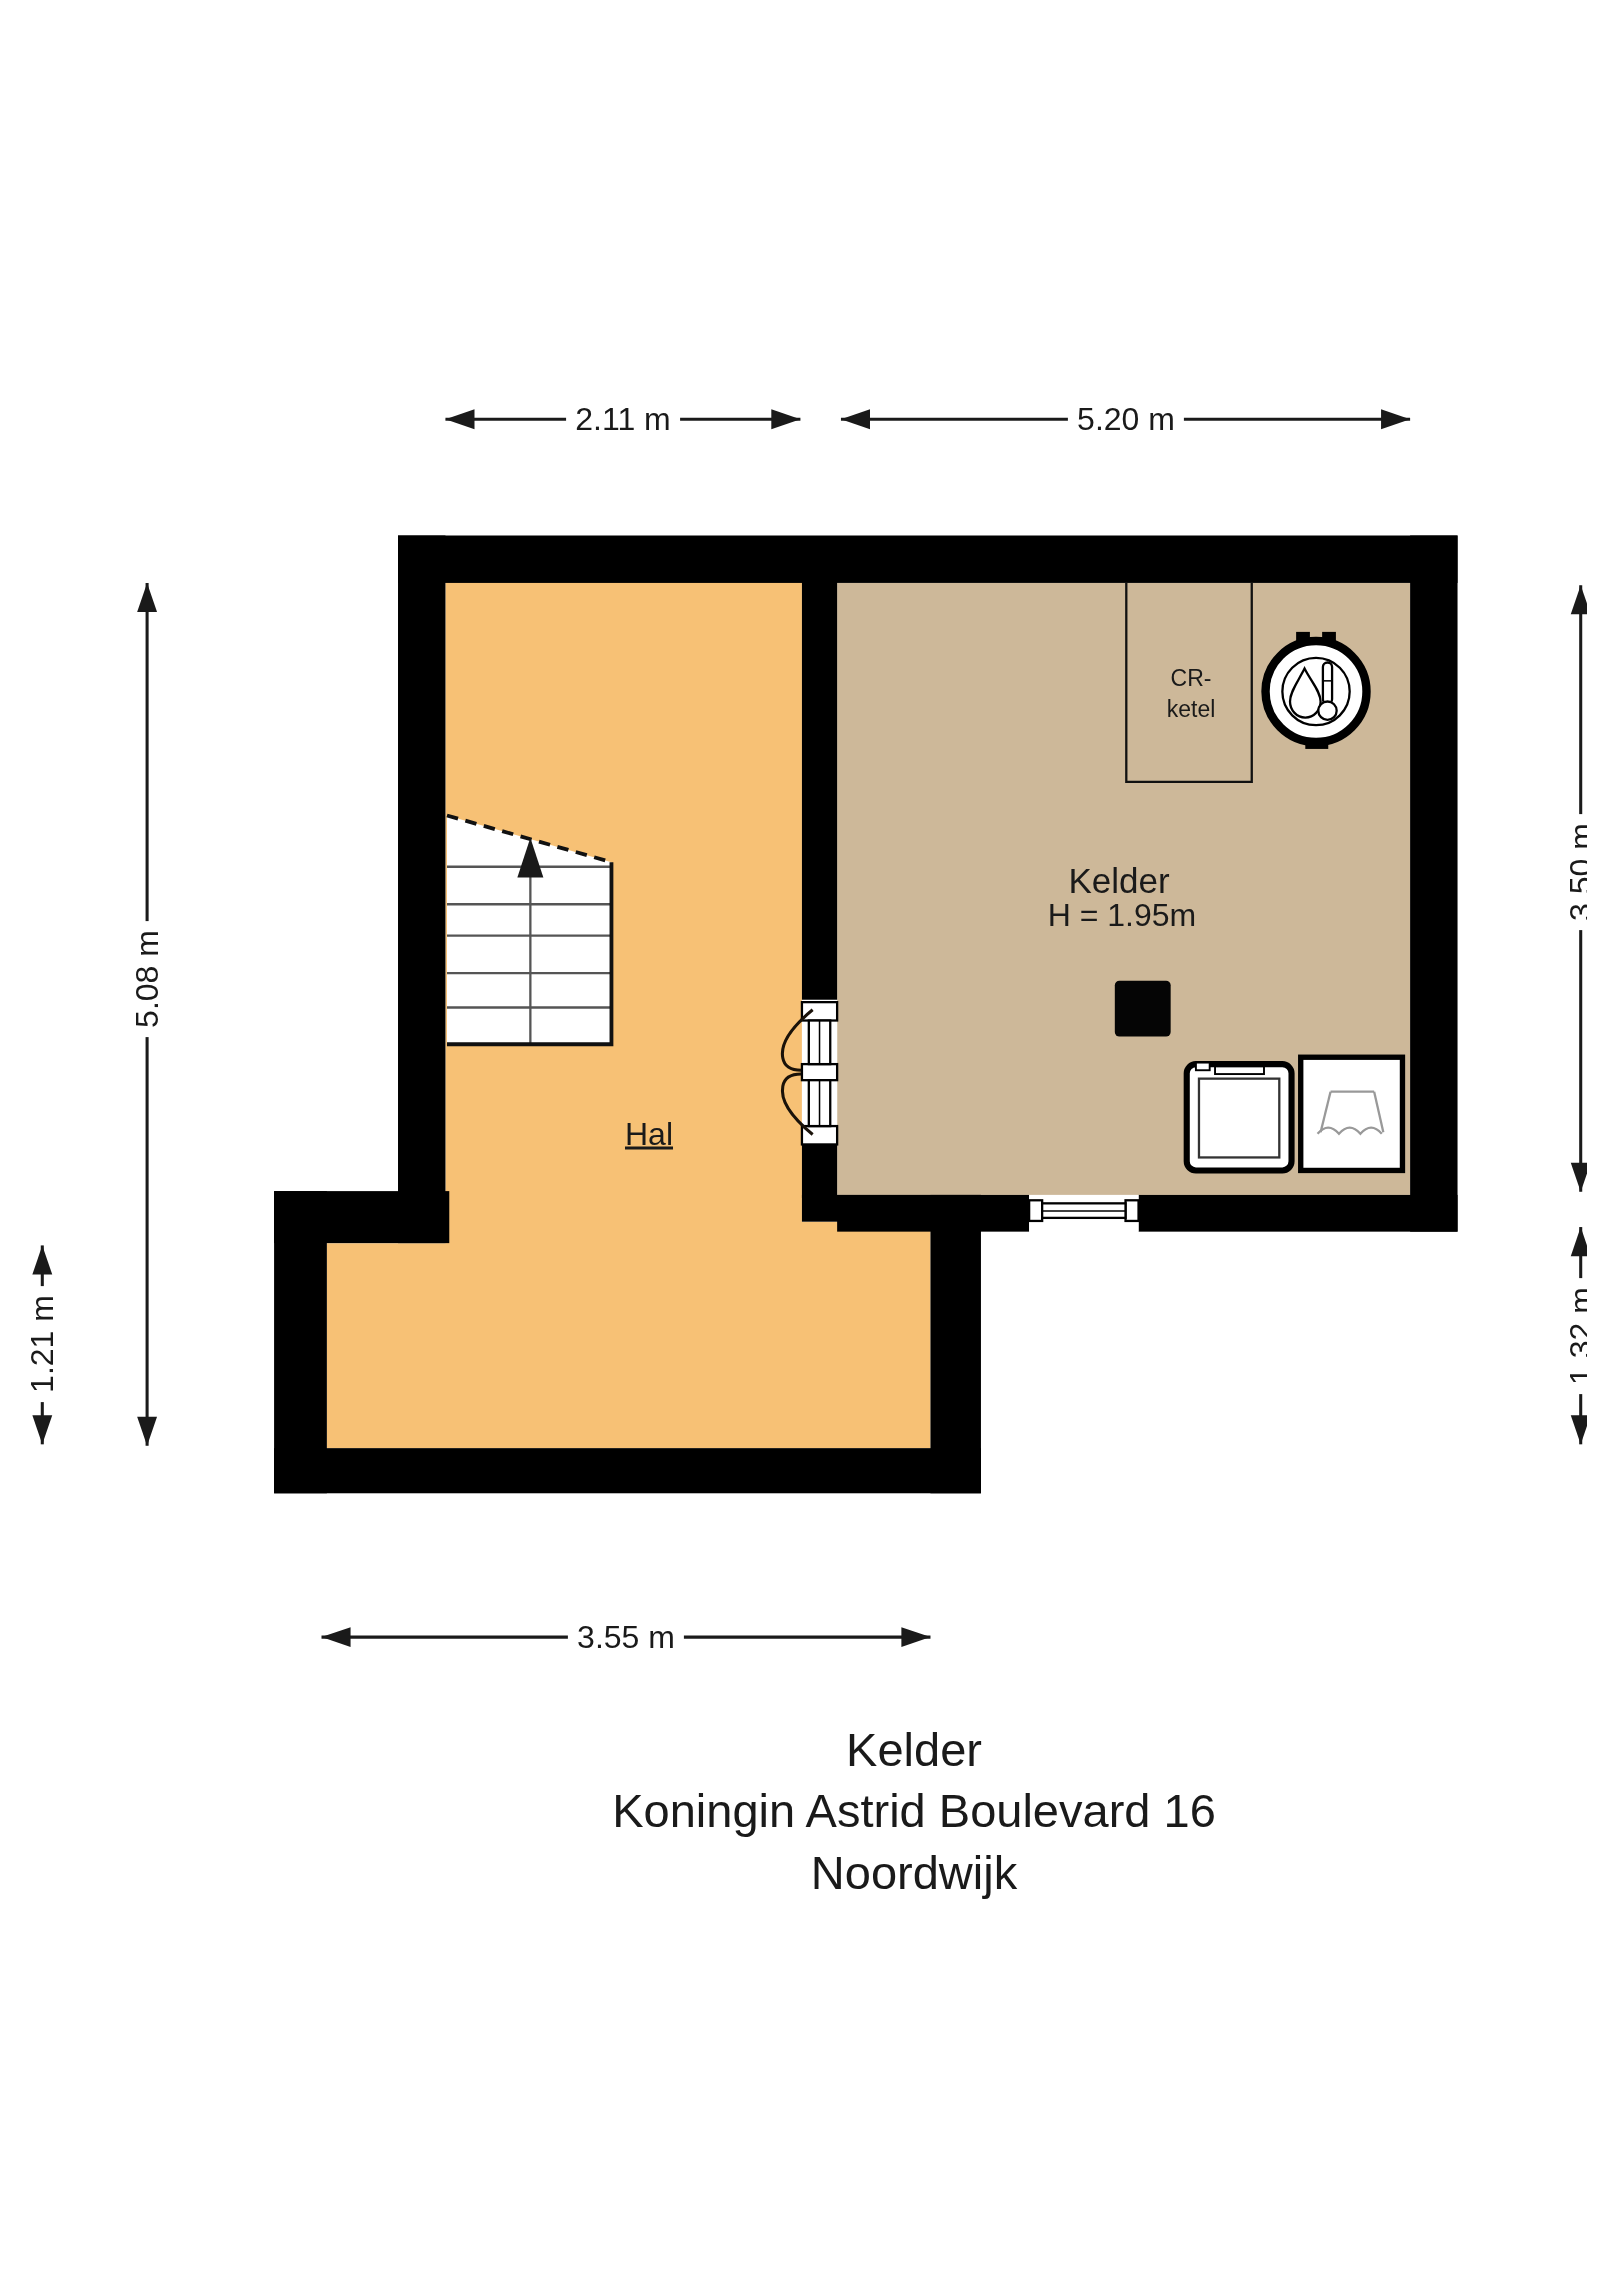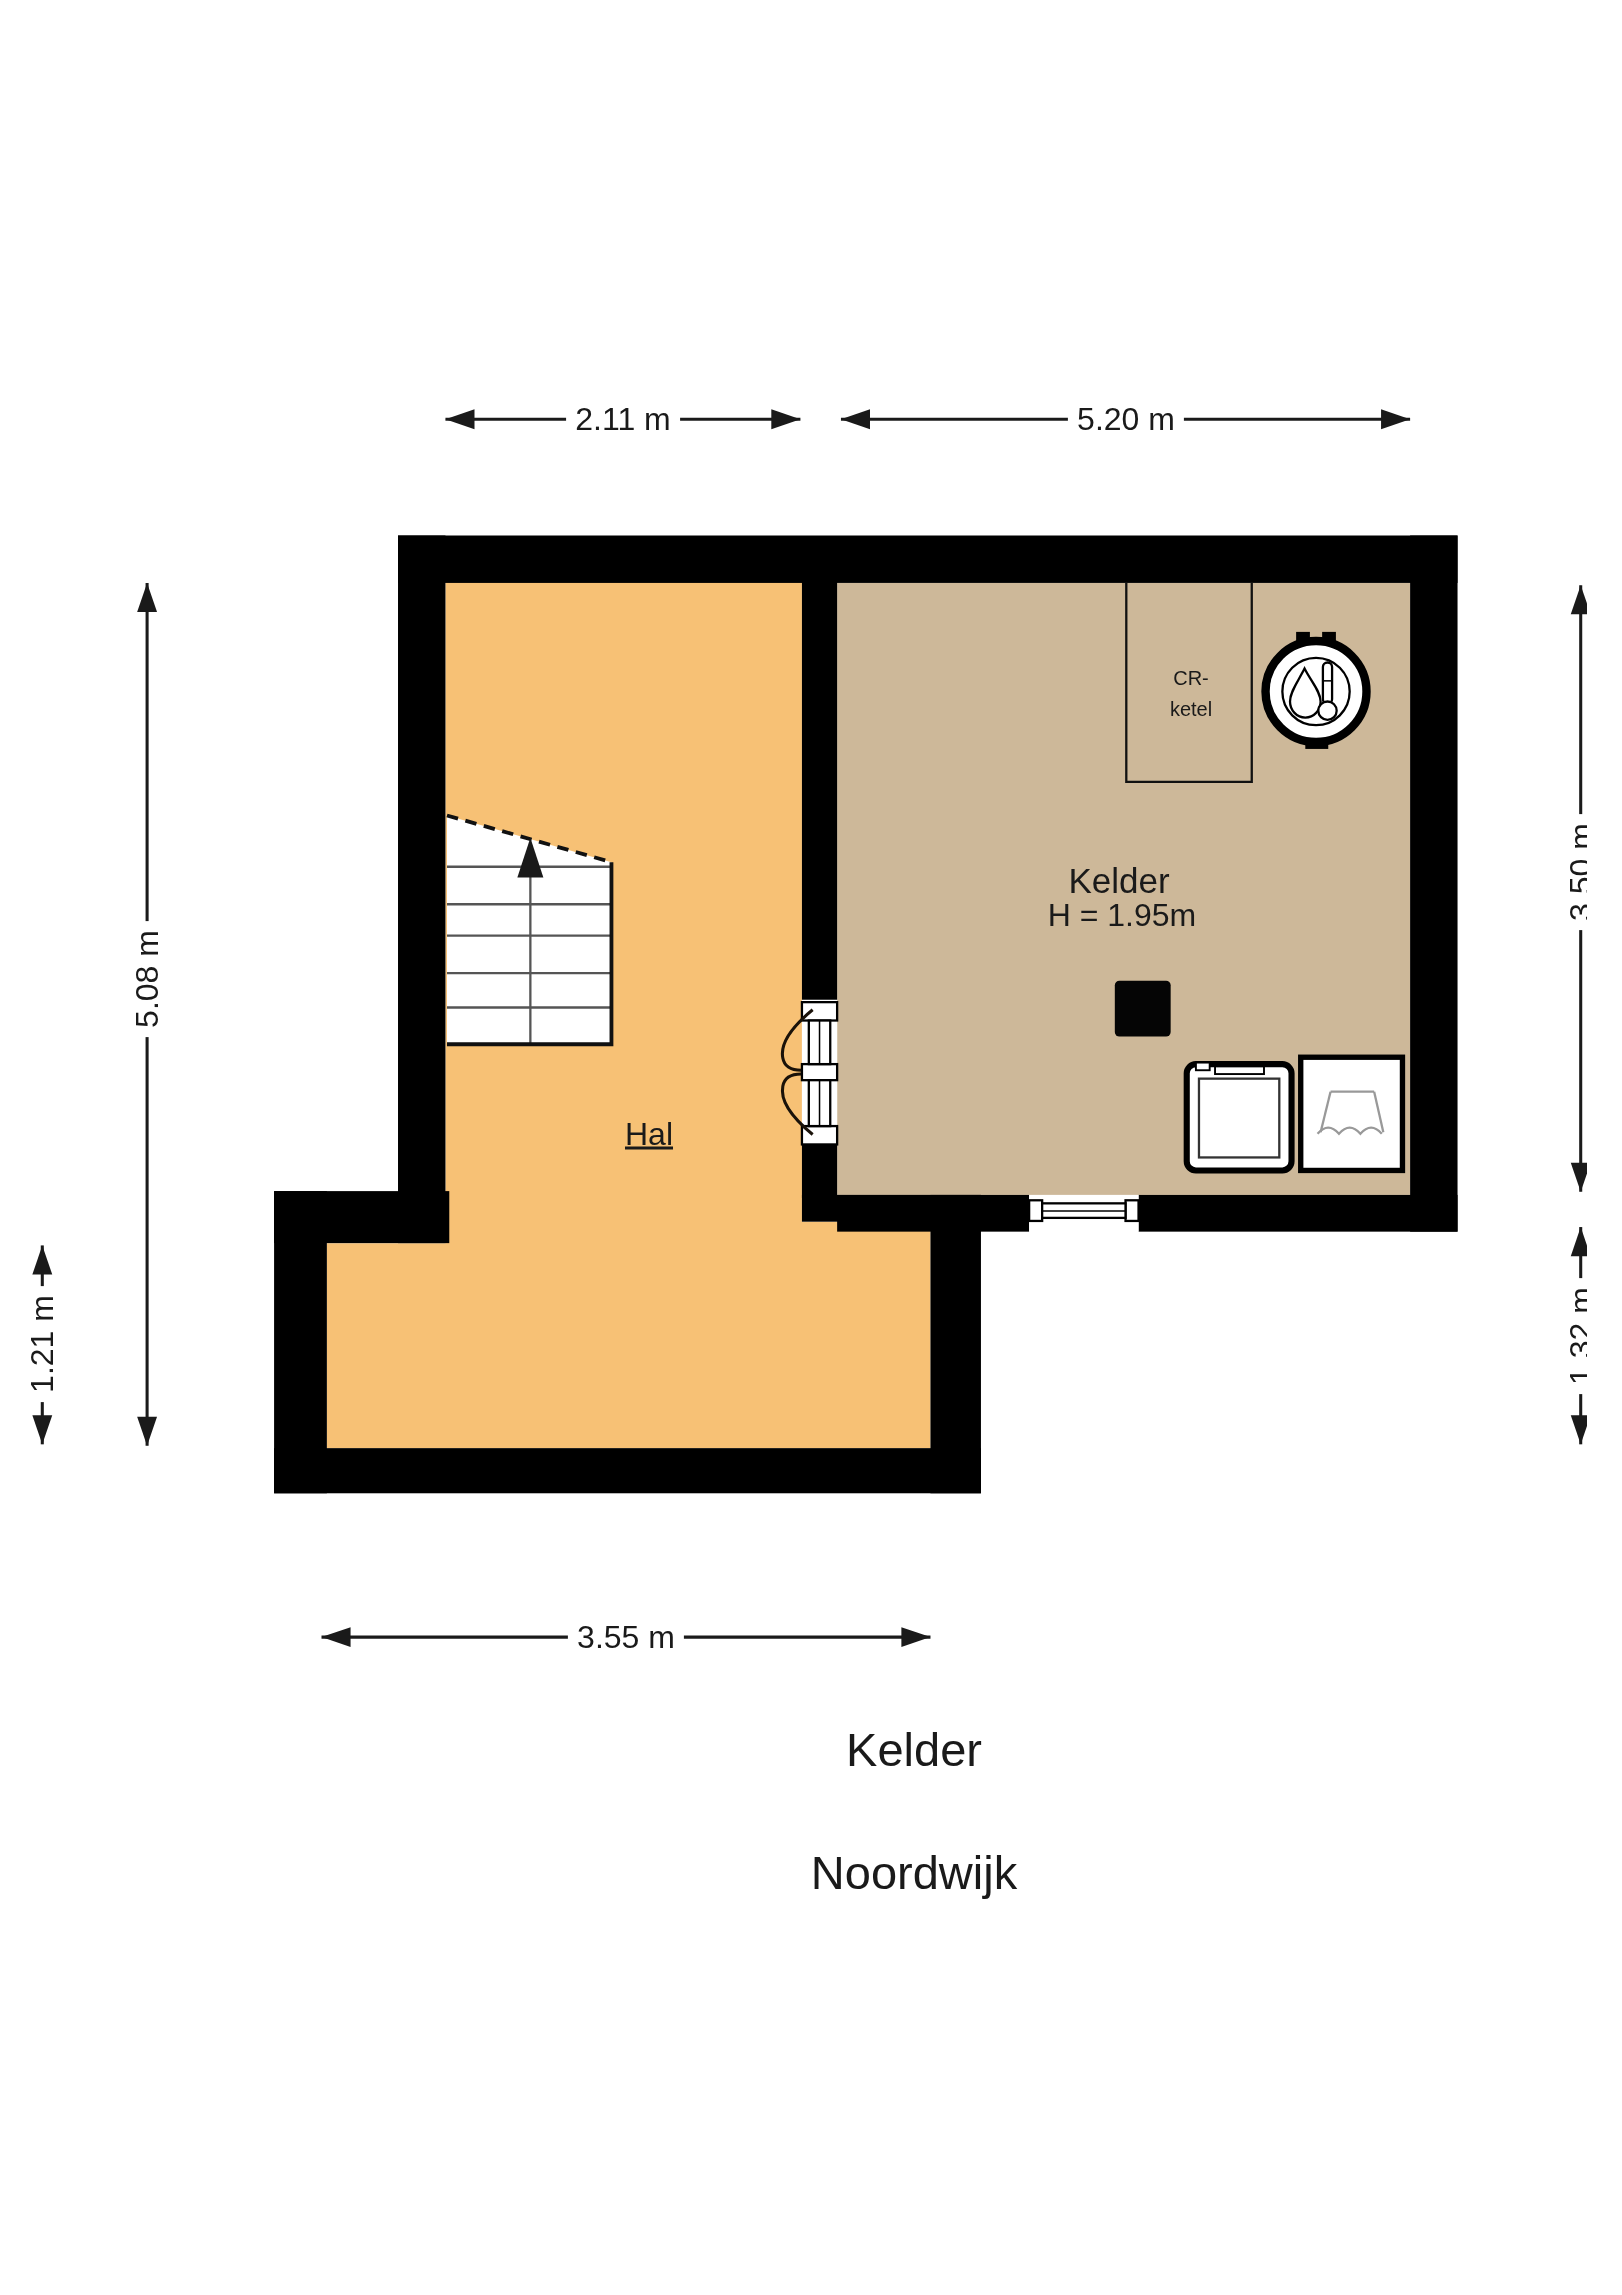--- a/index.html
+++ b/index.html
@@ -5,21 +5,21 @@
   html,body{margin:0;padding:0;background:#fff;}
   #page{position:relative;width:1587px;height:2295px;background:#fff;overflow:hidden;
         font-family:"Liberation Sans", sans-serif;color:#1a1a1a;}
   #plan-svg{position:absolute;left:0;top:0;}
   .lbl{position:absolute;transform:translate(-50%,-50%);white-space:nowrap;color:#1a1a1a;}
   .dim{font-size:32px;background:#fff;padding:1.5px 9.2px;}
   .dim-v{transform:translate(-50%,-50%) rotate(-90deg);}
   .room{font-size:32px;}
   .room-big{font-size:35px;}
   .room-sub{font-size:32px;}
-  .closet-lbl{font-size:20px;line-height:31px;text-align:right;}
+  .closet-lbl{font-size:23px;line-height:31px;text-align:right;}
   .title-line{font-size:47px;line-height:61px;}
 </style>
 </head>
 <body>
 
 <div id="page">
 
   <svg id="plan-svg" width="1623" height="2295" viewBox="0 0 2121 3000">
 
     <path fill="#f7c175" d="M582 760 L1048 760 L1048 1597 L1216 1597 L1216 1893 L427 1893 L427 1625 L582 1625 Z"></path>
@@ -147,16 +147,17 @@
   <div class="lbl dim dim-v" style="left:1581px;top:1336px;">1.32 m</div>
   <div class="lbl dim" style="left:626px;top:1637px;">3.55 m</div>
 
   <div class="lbl room" style="left:649px;top:1134px;text-decoration:underline;">Hal</div>
   <div class="lbl room-big" style="left:1119px;top:881px;">Kelder</div>
   <div class="lbl room-sub" style="left:1122px;top:915px;">H = 1.95m</div>
   <div class="lbl closet-lbl" style="left:1191px;top:678px;">CR-</div>
   <div class="lbl closet-lbl" style="left:1191px;top:709px;">ketel</div>
 
   <div class="lbl title-line" style="left:914px;top:1749px;">Kelder</div>
+  <div class="lbl title-line" style="left:914px;top:1810px;">Koningin Astrid Boulevard 16</div>
   <div class="lbl title-line" style="left:914px;top:1872px;">Noordwijk</div>
 
 </div>
 
 
 </body></html>

